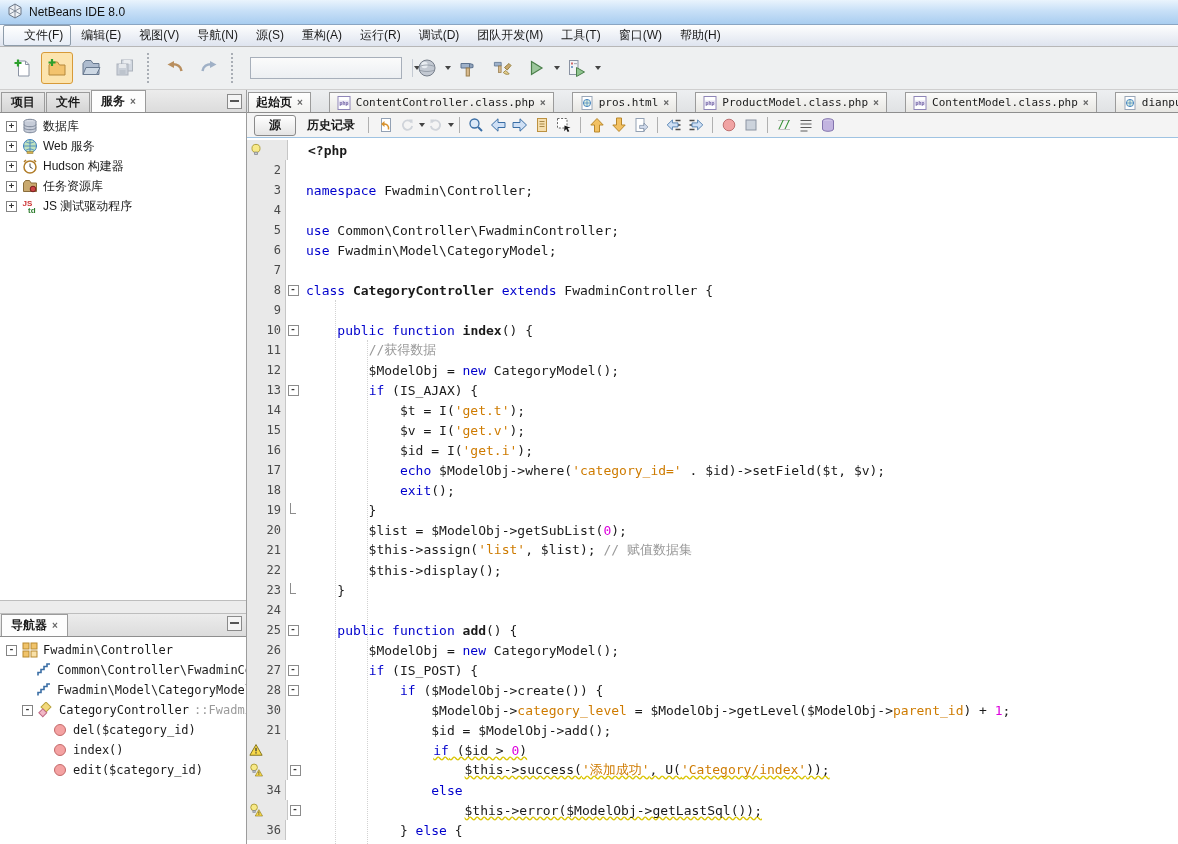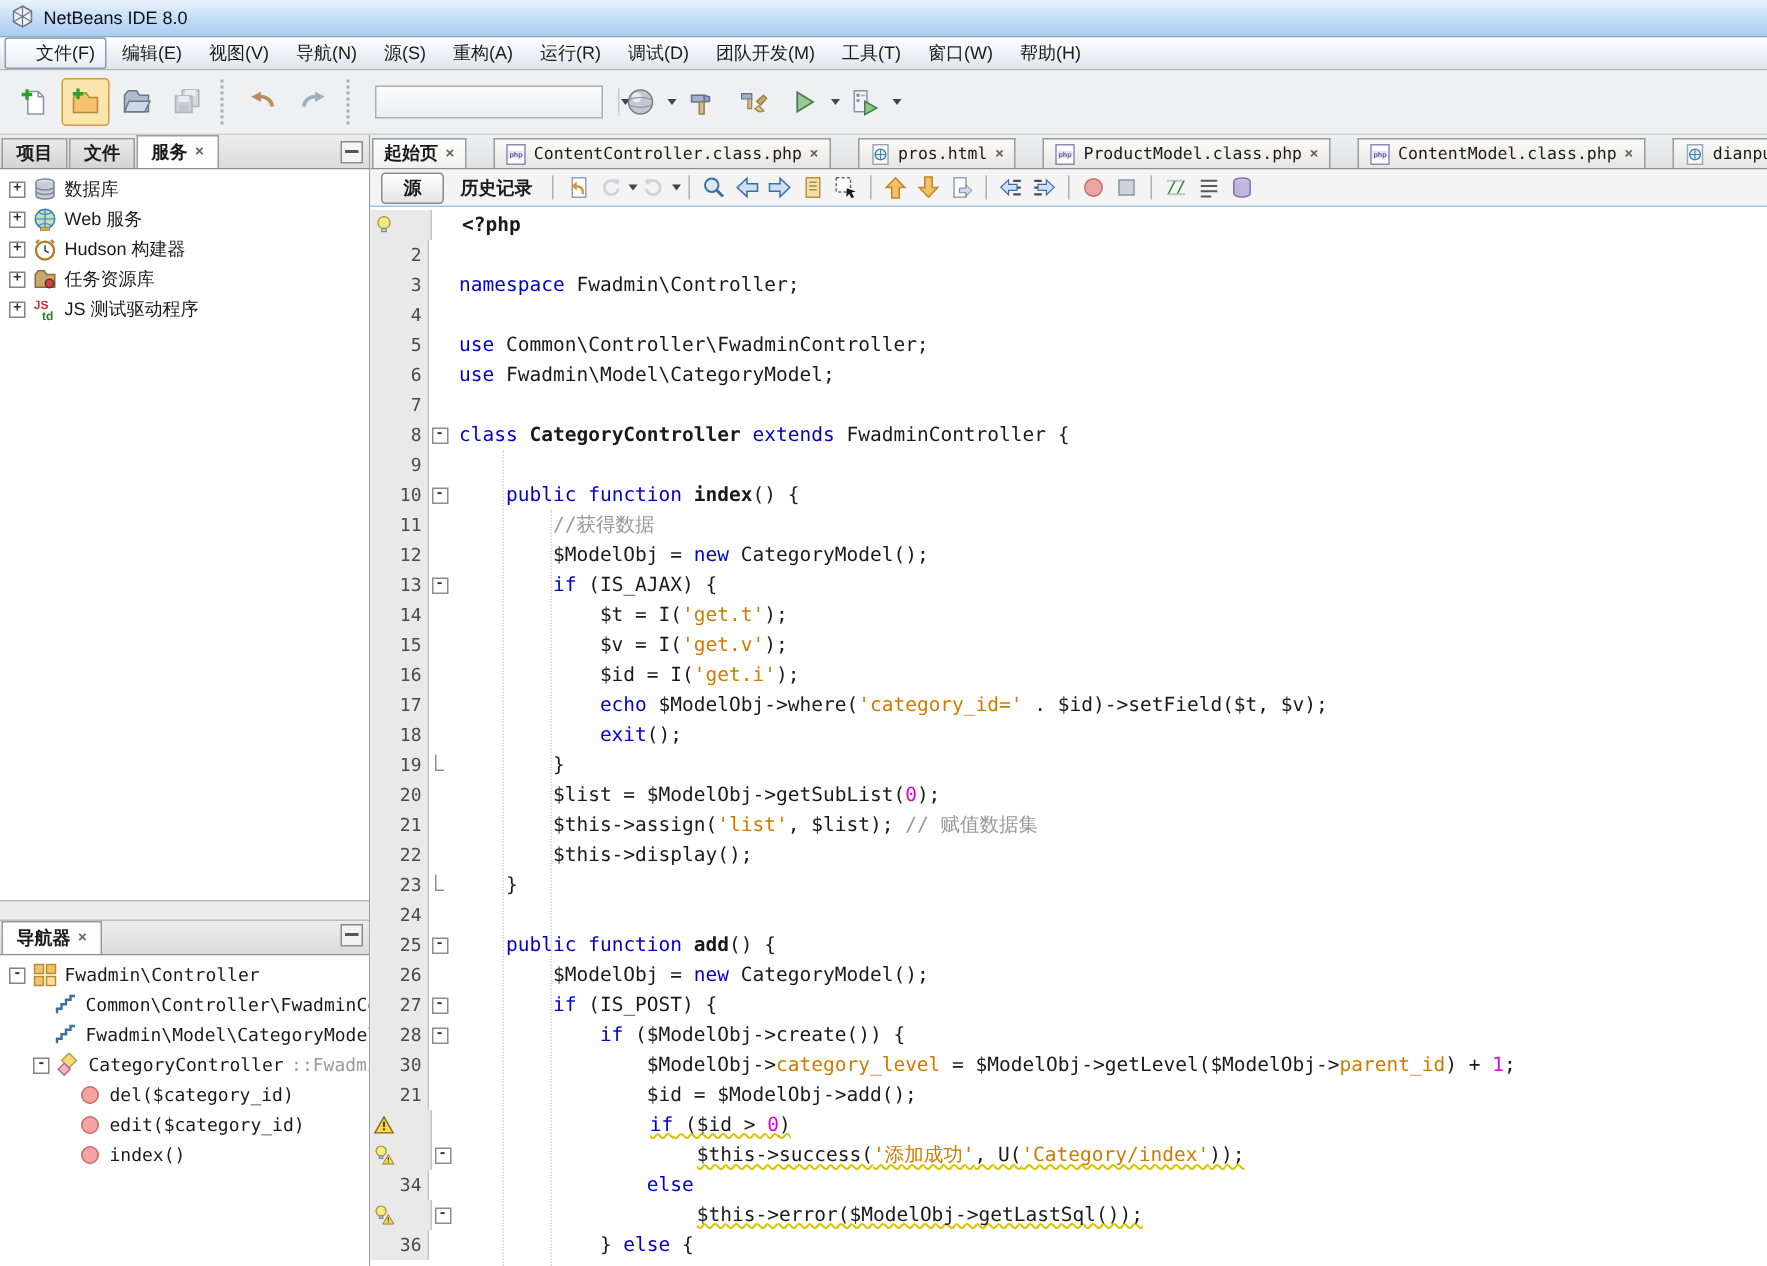--- a/index.html
+++ b/index.html
@@ -379,30 +379,30 @@
             </span>
             <span class="tlabel">del($category_id)</span>
           </div>
           <div class="trow" style="padding-left: 38px;">
             <span class="xspace"></span>
             <span style="display: flex;">
               <svg xmlns="http://www.w3.org/2000/svg" width="16" height="16" viewBox="0 0 16 16">
                 <circle cx="8" cy="8" r="5.5" fill="#f4a2a2" stroke="#c46a6a"></circle>
               </svg>
             </span>
-            <span class="tlabel">edit($category_id)</span>
+            <span class="tlabel">index()</span>
           </div>
           <div class="trow" style="padding-left: 38px;">
             <span class="xspace"></span>
             <span style="display: flex;">
               <svg xmlns="http://www.w3.org/2000/svg" width="16" height="16" viewBox="0 0 16 16">
                 <circle cx="8" cy="8" r="5.5" fill="#f4a2a2" stroke="#c46a6a"></circle>
               </svg>
             </span>
-            <span class="tlabel">index()</span>
+            <span class="tlabel">edit($category_id)</span>
           </div>
         </div>
     </div>
     <div class="right">
       <div class="filetabs" id="filetabs">
           <div class="ftab first">
             <span>起始页</span>
             <span class="tclose">×</span>
           </div>
           <div class="ftab">

